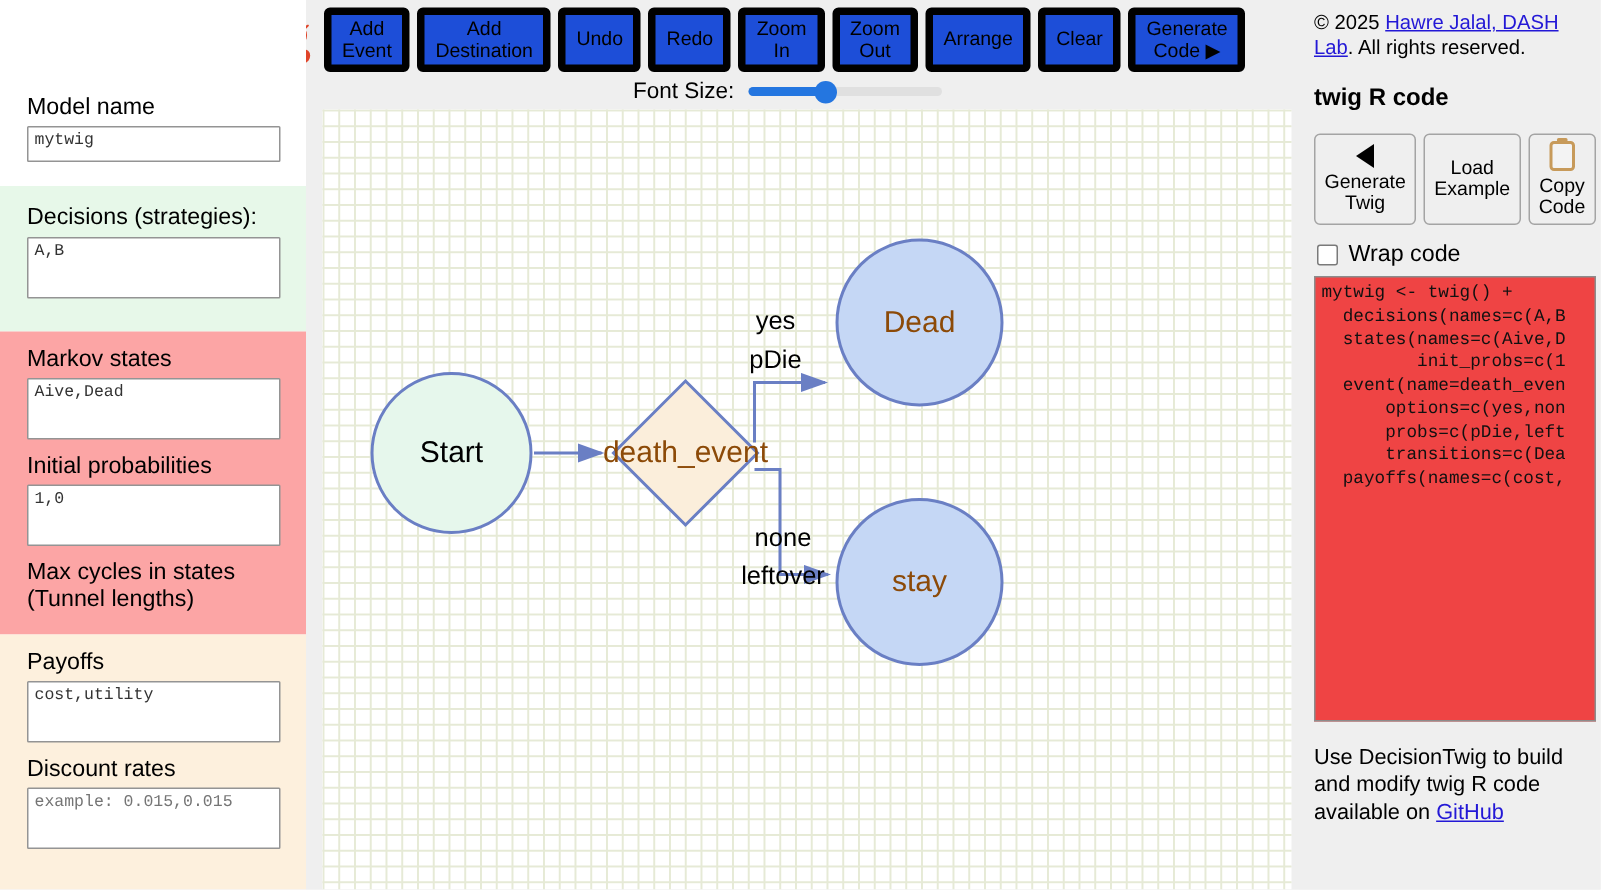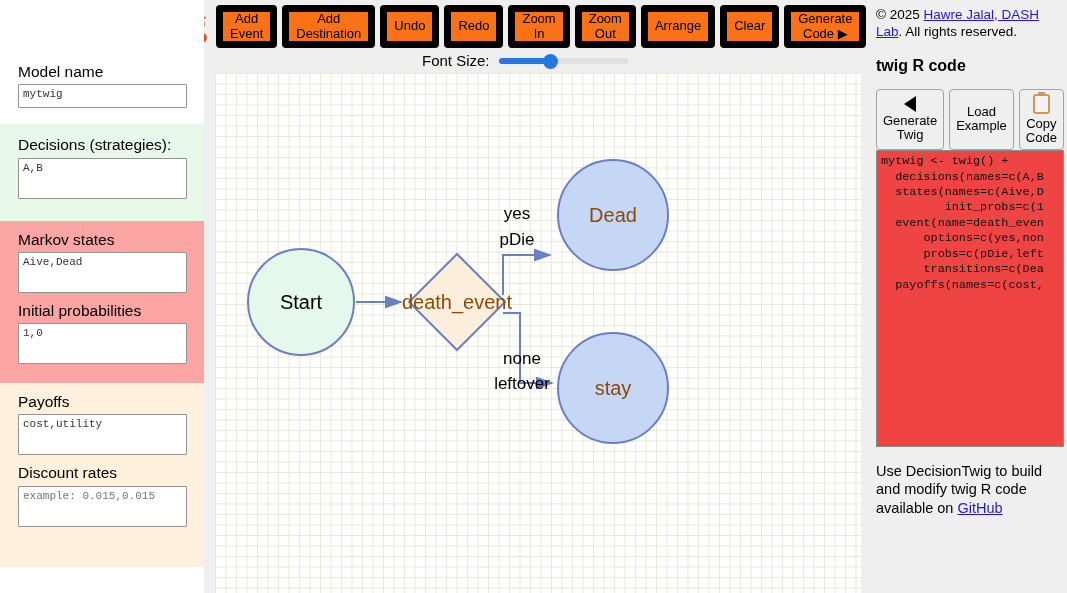--- a/index.html
+++ b/index.html
@@ -47,22 +47,22 @@
   .sb-label + .sb-field { margin-bottom: 0; }
   .gap8 { height: 9px; }
 
   
   #toolbar {
     position: absolute; left: 216px; top: 5px;
     width: 640px; height: 43px;
     display: flex; align-items: stretch; gap: 5px;
   }
   .tb-btn {
-    background: #f97316;
-    border: 7px solid #000000;
+    background: #1d4ed8;
+    border: 5px solid #000000;
     border-radius: 4px;
     color: #000;
     font-size: 13px;
     font-family: "Liberation Sans", sans-serif;
     line-height: 1.08;
     padding: 3px 7px;
     display: flex; align-items: center; justify-content: center;
     text-align: center;
     white-space: pre-line;
     cursor: pointer;
@@ -211,20 +211,22 @@
       <textarea class="sb-field h2" style="">A,B</textarea>
     </div>
 
     <div class="sb-section blue">
       <div class="sb-label">Markov states</div>
       <textarea class="sb-field h2" style="">Aive,Dead</textarea>
       <div class="gap8"></div>
       <div class="sb-label">Initial probabilities</div>
       <textarea class="sb-field h2" style="">1,0</textarea>
       <div class="gap8"></div>
+      <div class="sb-label" style="white-space:pre-line;">Max cycles in states
+(Tunnel lengths)</div>
     </div>
 
     <div class="sb-section peach">
       <div class="sb-label">Payoffs</div>
       <textarea class="sb-field h2" style="">cost,utility</textarea>
       <div class="gap8"></div>
       <div class="sb-label">Discount rates</div>
       <textarea class="sb-field h2 ph" placeholder="example: 0.015,0.015" style=""></textarea>
     </div>
   </div>
@@ -313,20 +315,24 @@
 
     <div id="rp-buttons">
         <div class="rp-btn"><div class="tri-left"></div><span>Generate
 Twig</span></div>
         <div class="rp-btn"><span>Load
 Example</span></div>
         <div class="rp-btn"><div class="clip-icon"></div><span>Copy
 Code</span></div>
       </div>
 
+    <div id="wrap-row">
+      <div id="wrap-box"></div>
+      <span id="wrap-label">Wrap code</span>
+    </div>
 
     <div id="code-area">mytwig &lt;- twig() +
   decisions(names=c(A,B
   states(names=c(Aive,D
          init_probs=c(1
   event(name=death_even
       options=c(yes,non
       probs=c(pDie,left
       transitions=c(Dea
   payoffs(names=c(cost,</div>

